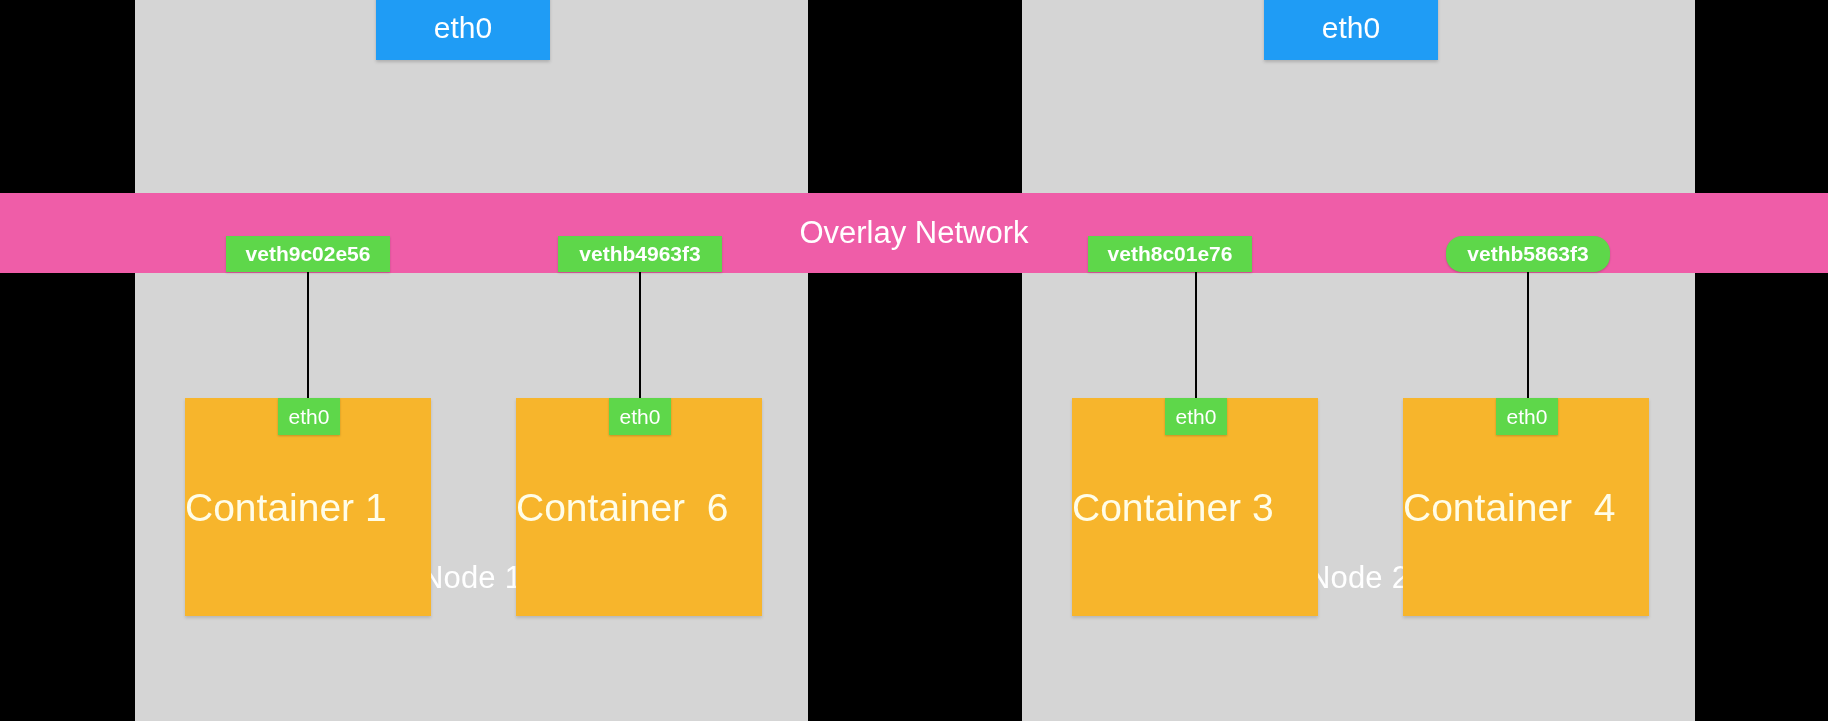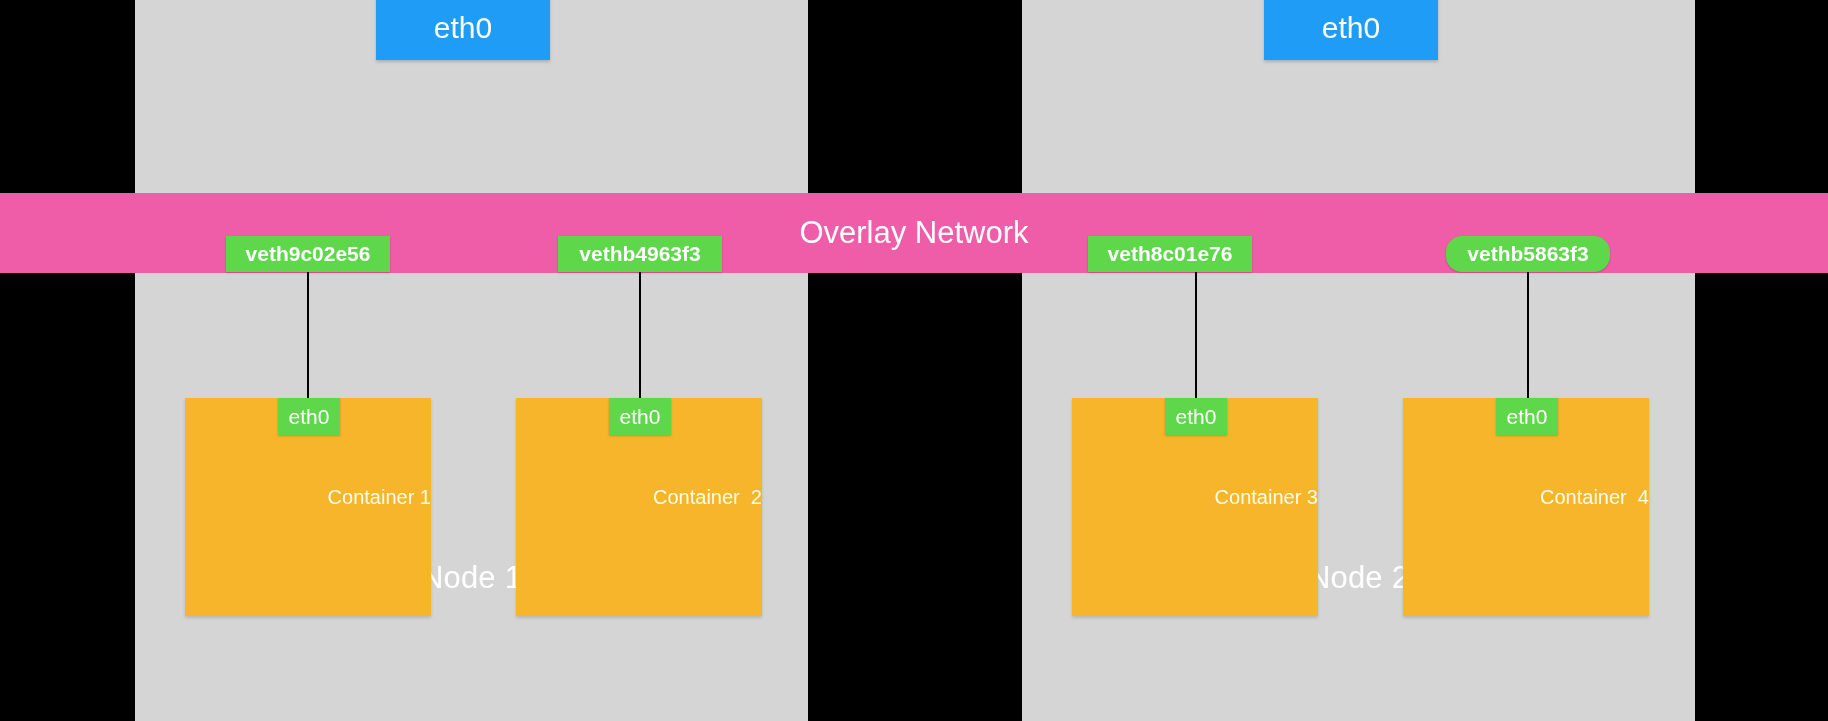--- a/index.html
+++ b/index.html
@@ -144,23 +144,23 @@
     align-items: center;
     justify-content: center;
     box-shadow: 0 1px 2px rgba(0,0,0,0.2);
     white-space: pre;
   }
   .container-name {
     position: absolute;
     left: 0;
     right: 0;
     top: 88px;
-    text-align: right;
+    text-align: left;
     color: #fffde8;
-    font-size: 20px;
+    font-size: 39px;
     font-weight: 400;
     white-space: pre;
   }
 </style>
 </head>
 <body>
 
 <div id="canvas">
 
   <div class="node-panel node-1">
@@ -188,21 +188,21 @@
   <div class="wire w3"></div>
   <div class="wire w4"></div>
 
   <div class="container-box c1">
     <div class="container-nic">eth0</div>
     <div class="container-name">Container 1</div>
   </div>
 
   <div class="container-box c2">
     <div class="container-nic">eth0</div>
-    <div class="container-name">Container  2</div>
+    <div class="container-name">Container  6</div>
   </div>
 
   <div class="container-box c3">
     <div class="container-nic">eth0</div>
     <div class="container-name">Container 3</div>
   </div>
 
   <div class="container-box c4">
     <div class="container-nic">eth0</div>
     <div class="container-name">Container  4</div>

